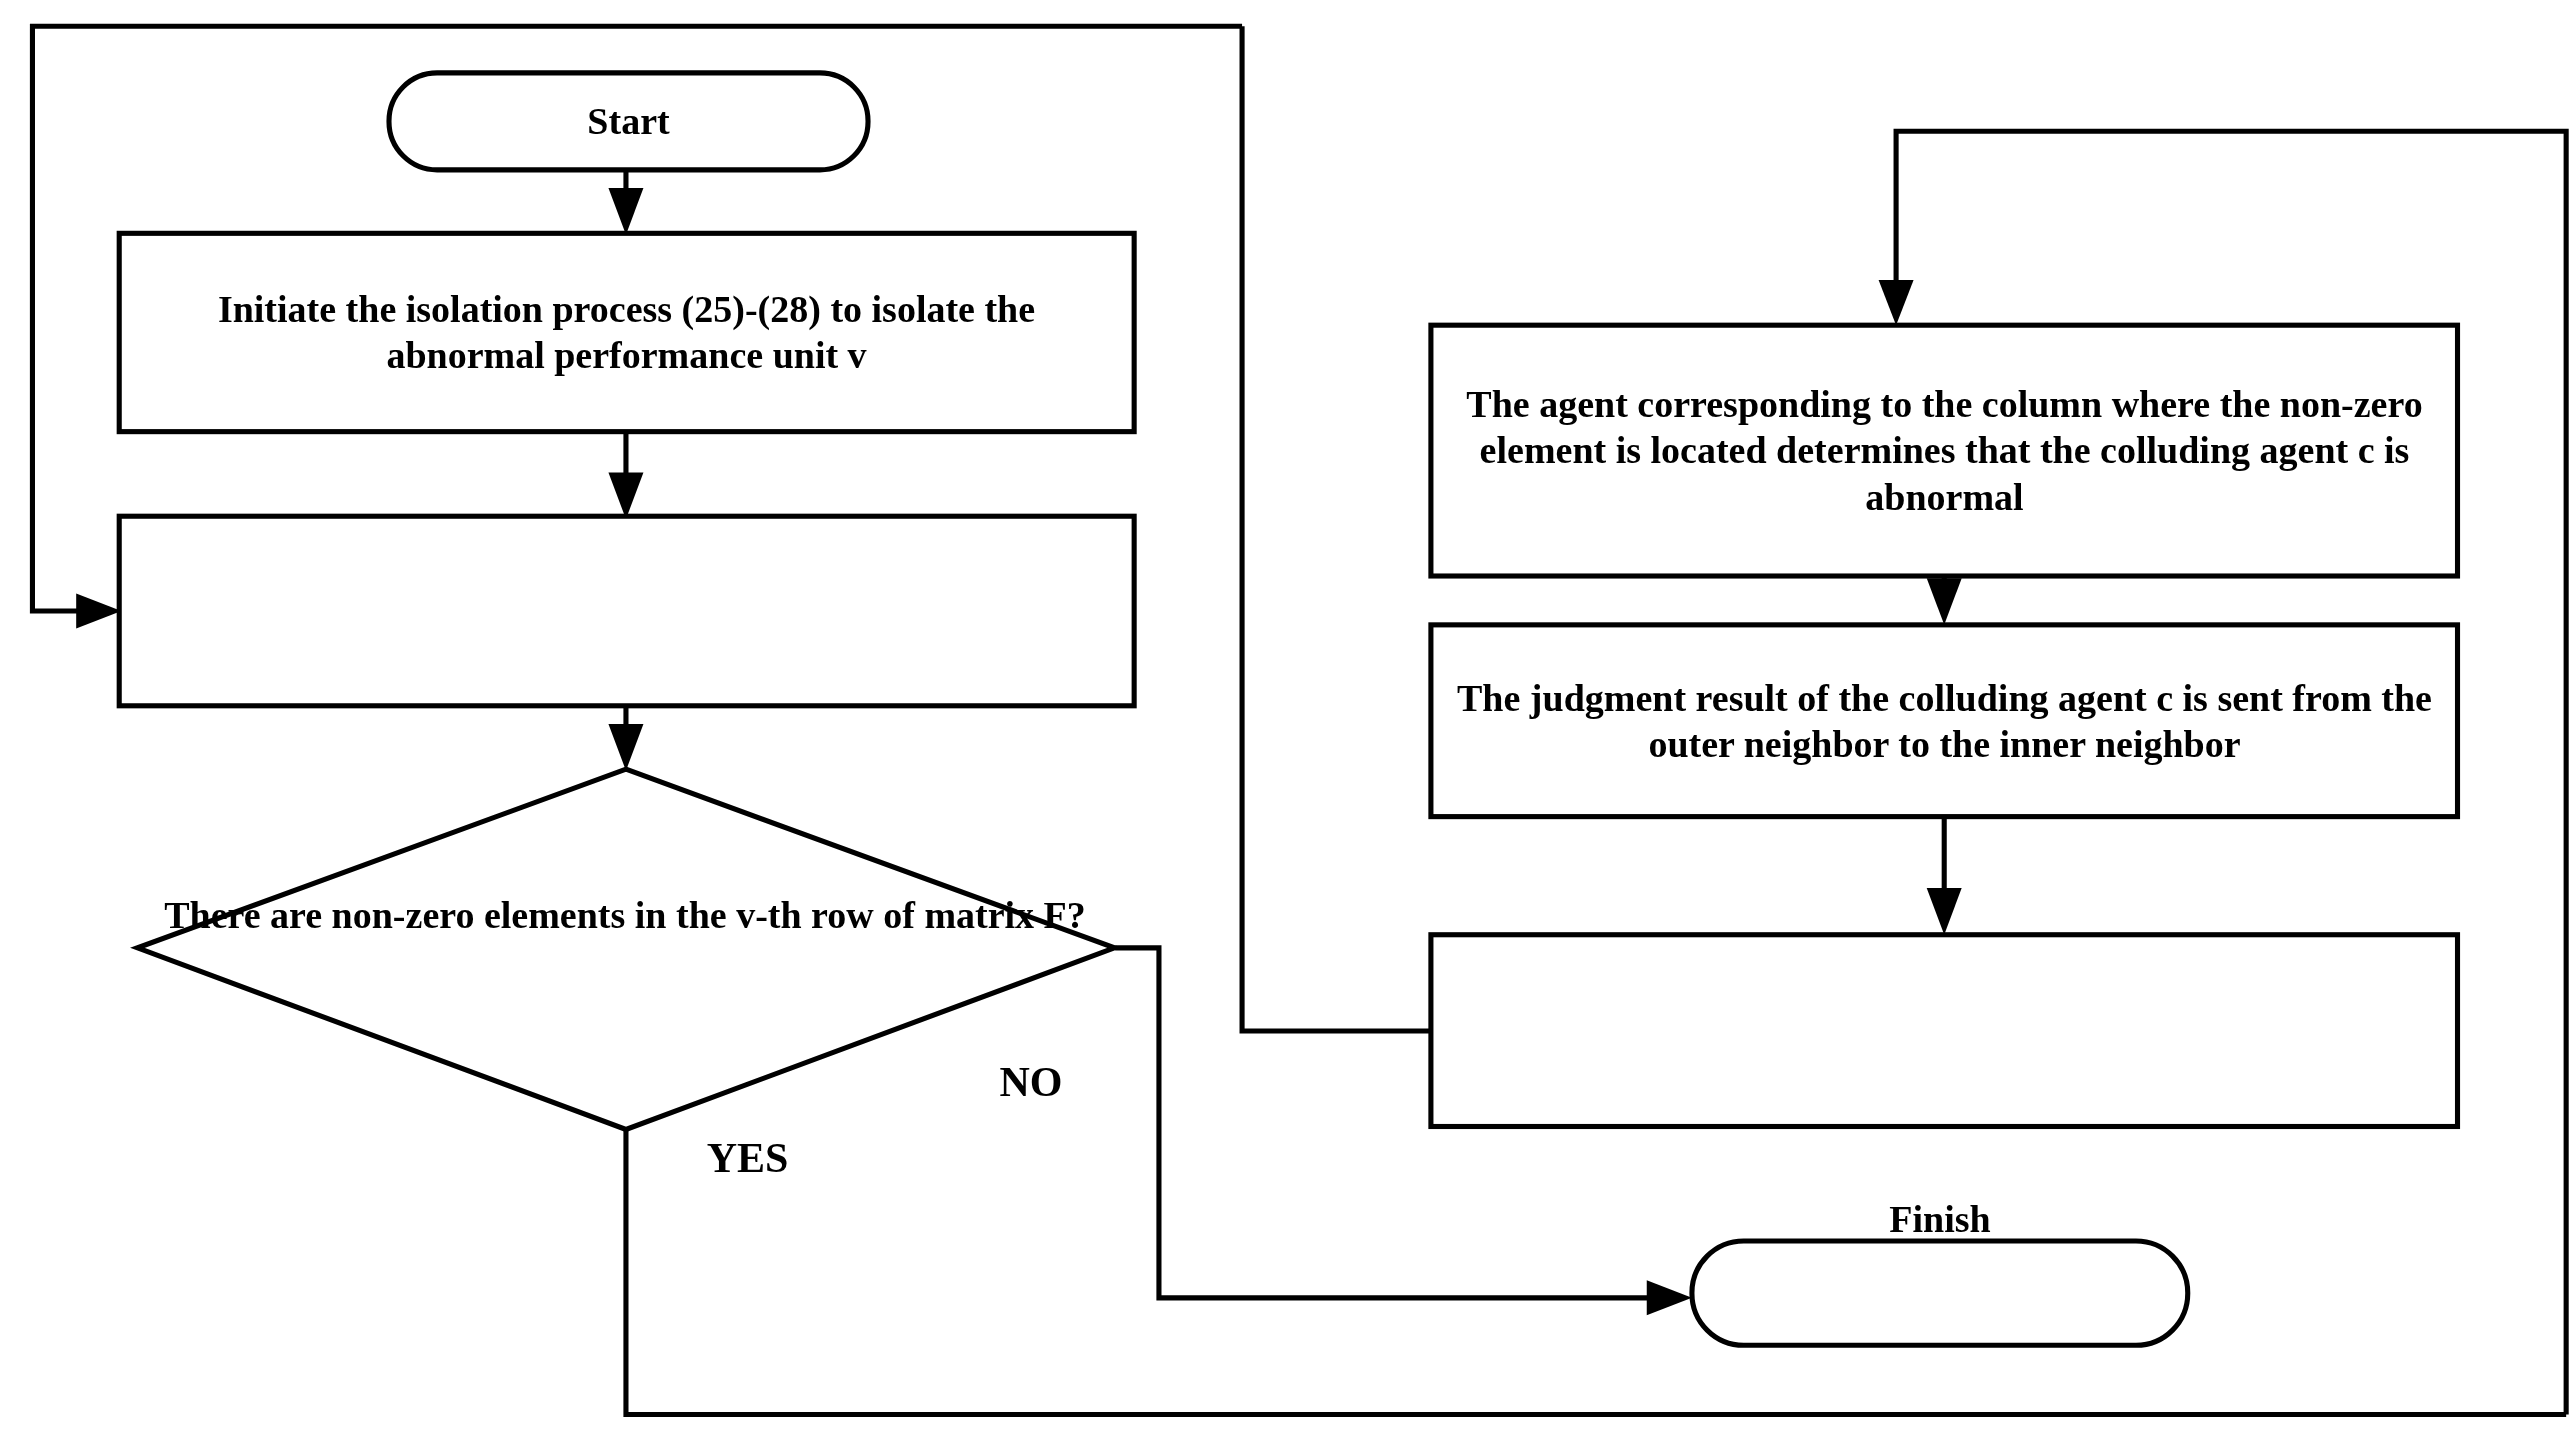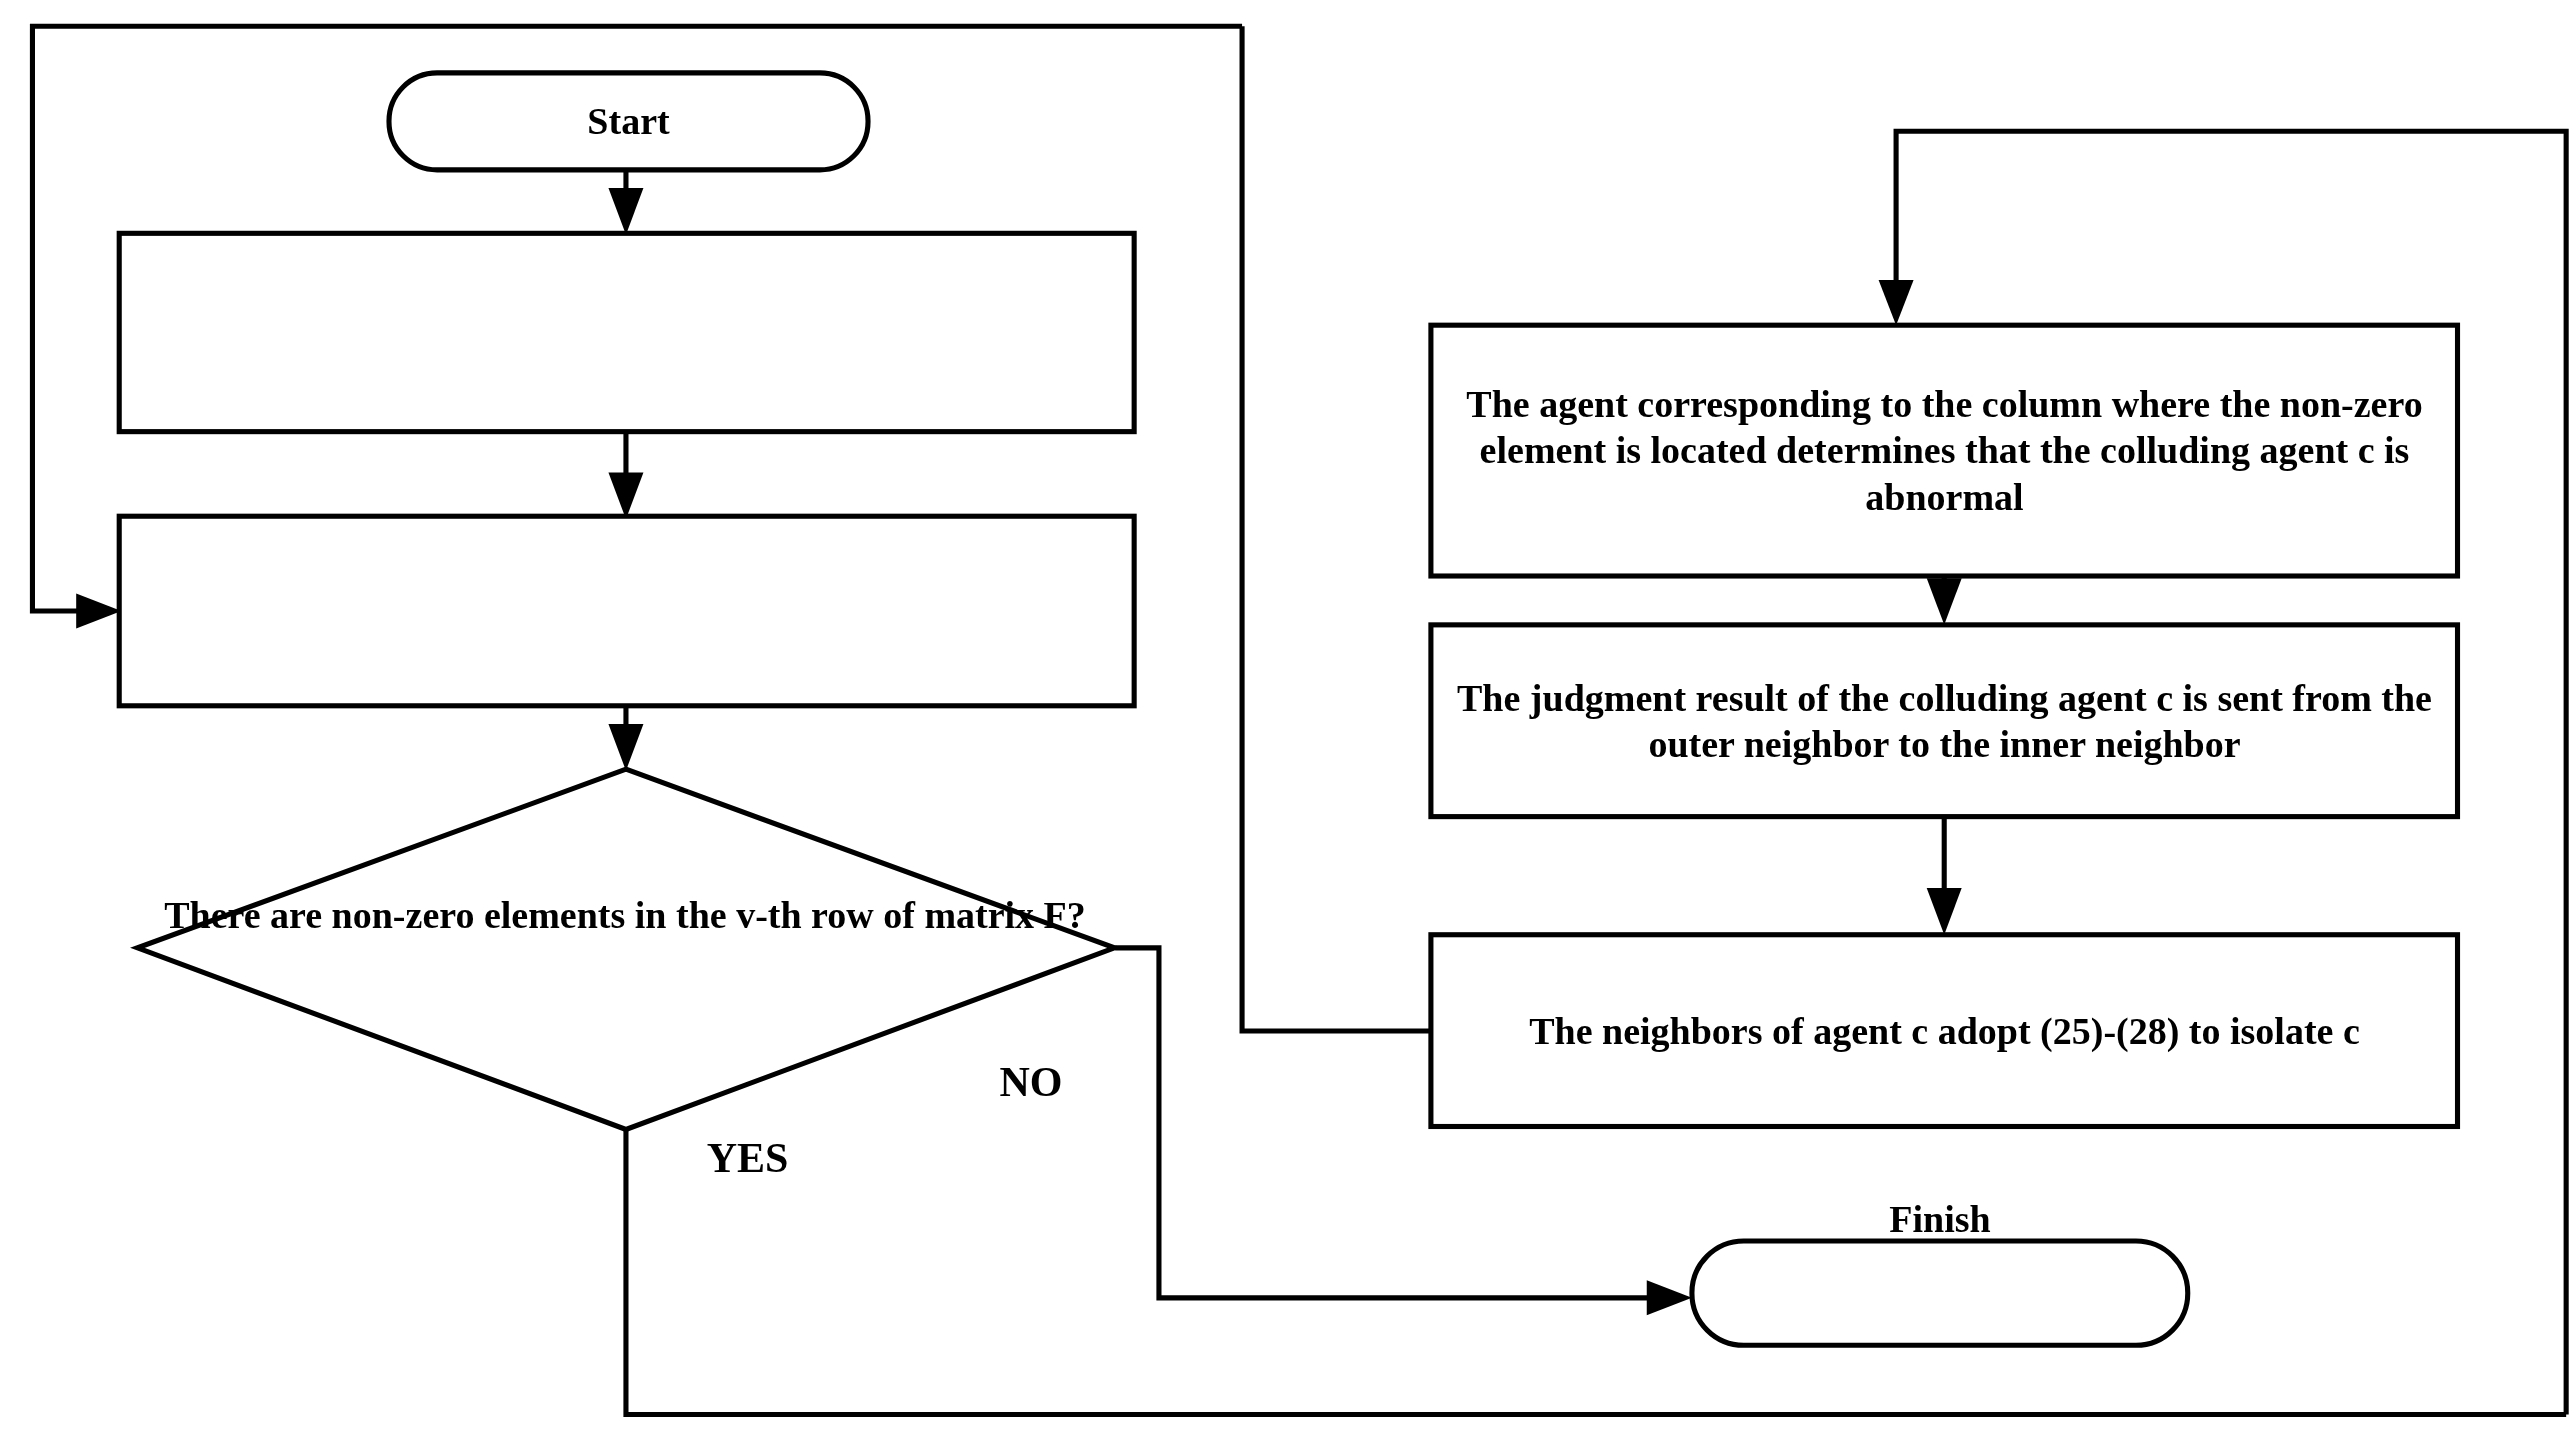--- a/index.html
+++ b/index.html
@@ -128,29 +128,29 @@
     <rect class="shape" x="1962" y="857" width="1408" height="263"></rect>
 
     <rect class="shape" x="1962" y="1282" width="1408" height="263"></rect>
 
     <rect class="shape" x="2320" y="1702" width="680" height="143" rx="71" ry="71"></rect>
 
   </svg>
 
   <div class="node-text t-terminal" style="left:389px; top:73px; width:479px; height:97px;">Start</div>
 
+  <div class="node-text t-process" style="left:143px; top:233px; width:967px; height:198px;">Initiate the isolation process (25)-(28) to isolate the abnormal performance unit v</div>
 
 
   <div class="node-text t-decision" style="left:140px; top:857px; width:970px; height:117px;">There are non-zero elements in the v-th row of matrix F?</div>
 
   <div class="node-text t-process" style="left:1455px; top:325px; width:979px; height:251px;">The agent corresponding to the column where the non-zero element is located determines that the colluding agent c is abnormal</div>
 
   <div class="node-text t-process" style="left:1448px; top:625px; width:993px; height:192px;">The judgment result of the colluding agent c is sent from the outer neighbor to the inner neighbor</div>
 
-  <div class="node-text t-process" style="left:1455px; top:935px; width:979px; height:192px;">The neighbors of agent c adopt (25)-(28) to isolate c</div>
 
   <div class="node-text t-terminal" style="left:1692px; top:1167px; width:496px; height:104px;">Finish</div>
 
   <div class="node-text t-branch" style="left:678px; top:1136px; width:139px; height:45px;">YES</div>
 
   <div class="node-text t-branch" style="left:969px; top:1060px; width:124px; height:45px;">NO</div>
 
 </div>
 
 

